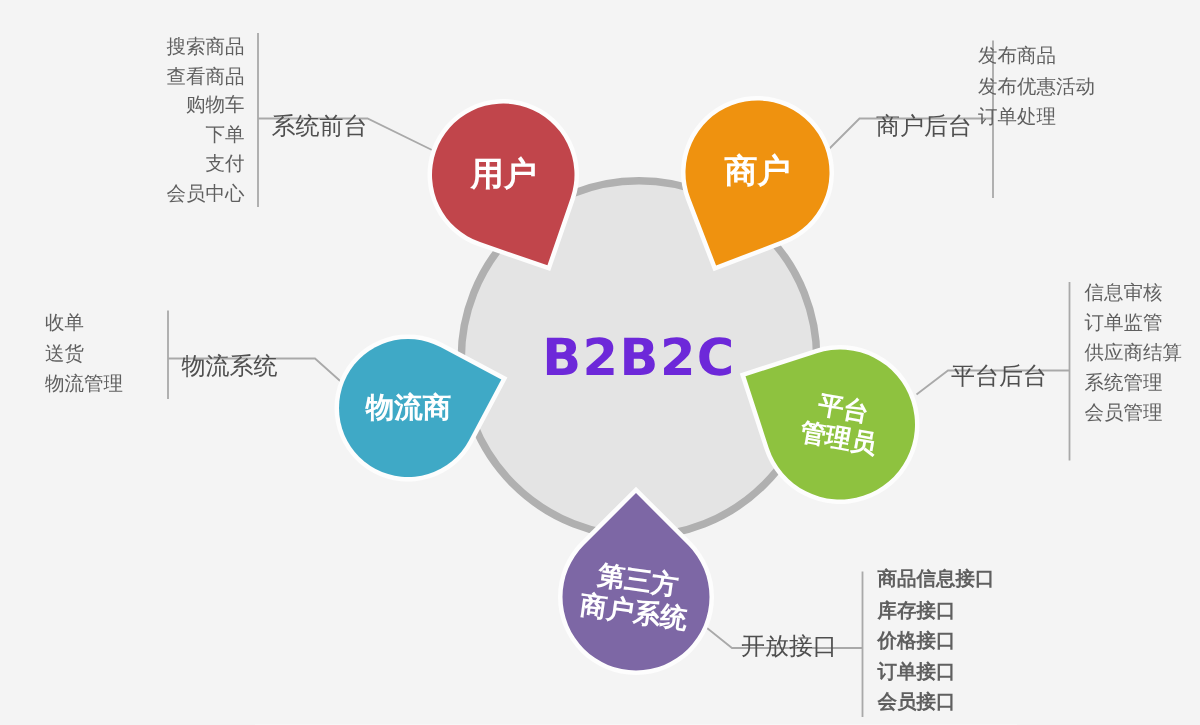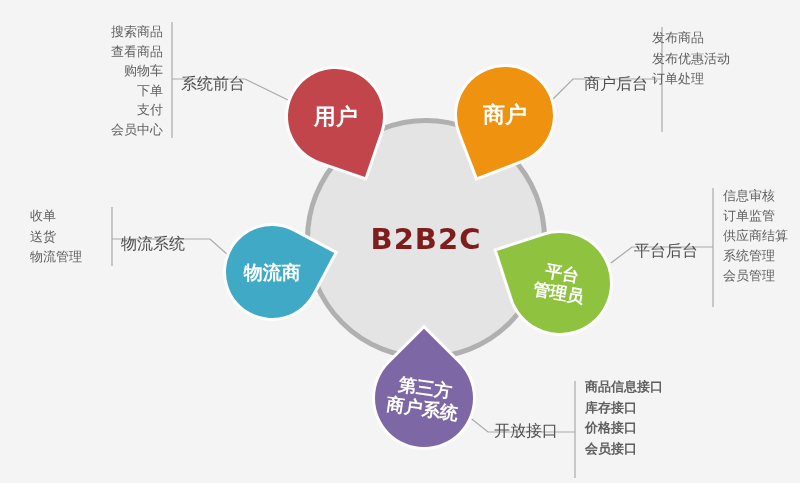--- a/index.html
+++ b/index.html
@@ -14,21 +14,21 @@
   .connectors{position:absolute;left:0;top:0;z-index:2;}
   .connectors *{stroke:#a9a9a9;stroke-width:1.2;fill:none;}
   
   .hub{
     position:absolute;left:305px;top:118px;z-index:1;
     width:232px;height:232px;border-radius:50%;
     border:5px solid #b0b0b0;background:#e4e4e4;
     display:flex;align-items:center;justify-content:center;
   }
   .hub-label{
-    font-size:29px;font-weight:bold;color:#7f1d1d;letter-spacing:1px;
+    font-size:34px;font-weight:bold;color:#6d28d9;letter-spacing:1px;
   }
   
   .petal{
     position:absolute;z-index:3;
     box-shadow:0 0 0 3px #fdfdfd;
     display:flex;align-items:center;justify-content:center;
   }
   .petal-text{
     color:#fff;font-weight:bold;text-align:center;line-height:1.18;
     white-space:nowrap;
@@ -154,16 +154,17 @@
     <li>供应商结算</li>
     <li>系统管理</li>
     <li>会员管理</li>
   </ul>
 
   <div class="grp-label lbl-open-api">开放接口</div>
   <ul class="grp-items items-open-api">
     <li>商品信息接口</li>
     <li>库存接口</li>
     <li>价格接口</li>
+    <li>订单接口</li>
     <li>会员接口</li>
   </ul>
 
 </div>
 
 </body></html>

